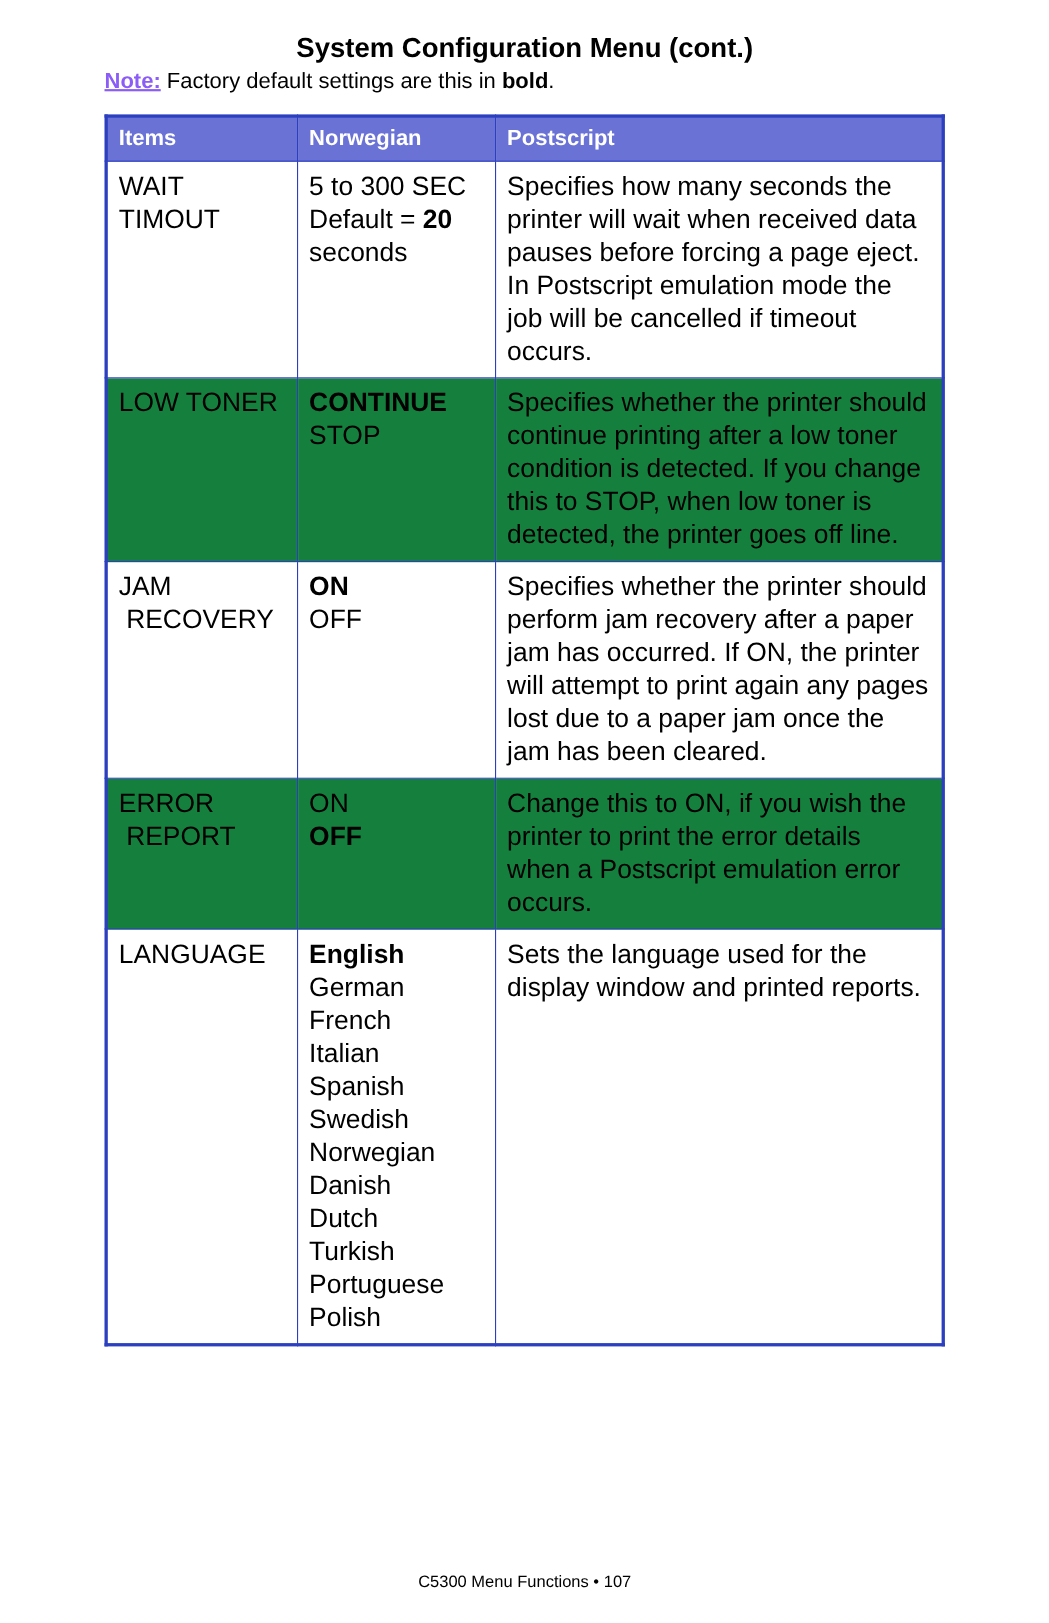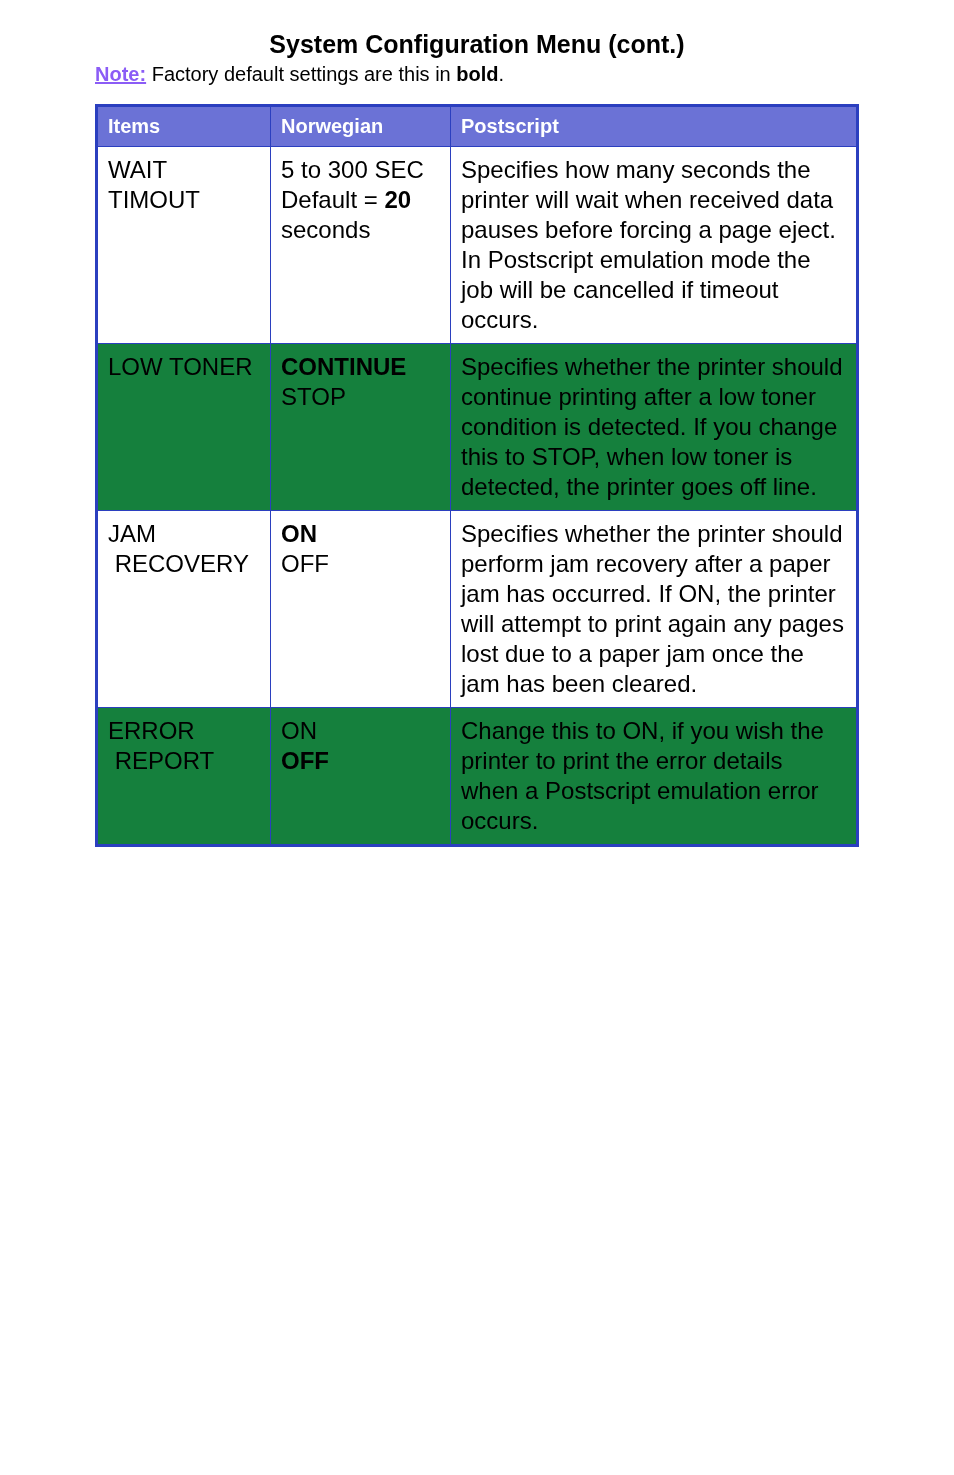--- a/index.html
+++ b/index.html
@@ -117,17 +117,34 @@
       </tr>
 
       <tr class="shaded">
         <td style="white-space:pre-wrap;">ERROR
  REPORT</td>
         <td style="white-space:pre-wrap;"><span>ON
 </span><b>OFF</b></td>
         <td>Change this to ON, if you wish the printer to print the error details when a Postscript emulation error occurs.</td>
       </tr>
 
+      <tr>
+        <td style="white-space:pre-wrap;">LANGUAGE</td>
+        <td style="white-space:pre-wrap;"><b>English</b><span>
+German
+French
+Italian
+Spanish
+Swedish
+Norwegian
+Danish
+Dutch
+Turkish
+Portuguese
+Polish</span></td>
+        <td>Sets the language used for the display window and printed reports.</td>
+      </tr>
 
     </tbody>
   </table>
 
+  <div class="footer">C5300 Menu Functions  • 107</div>
 </div>
 
 </body></html>

